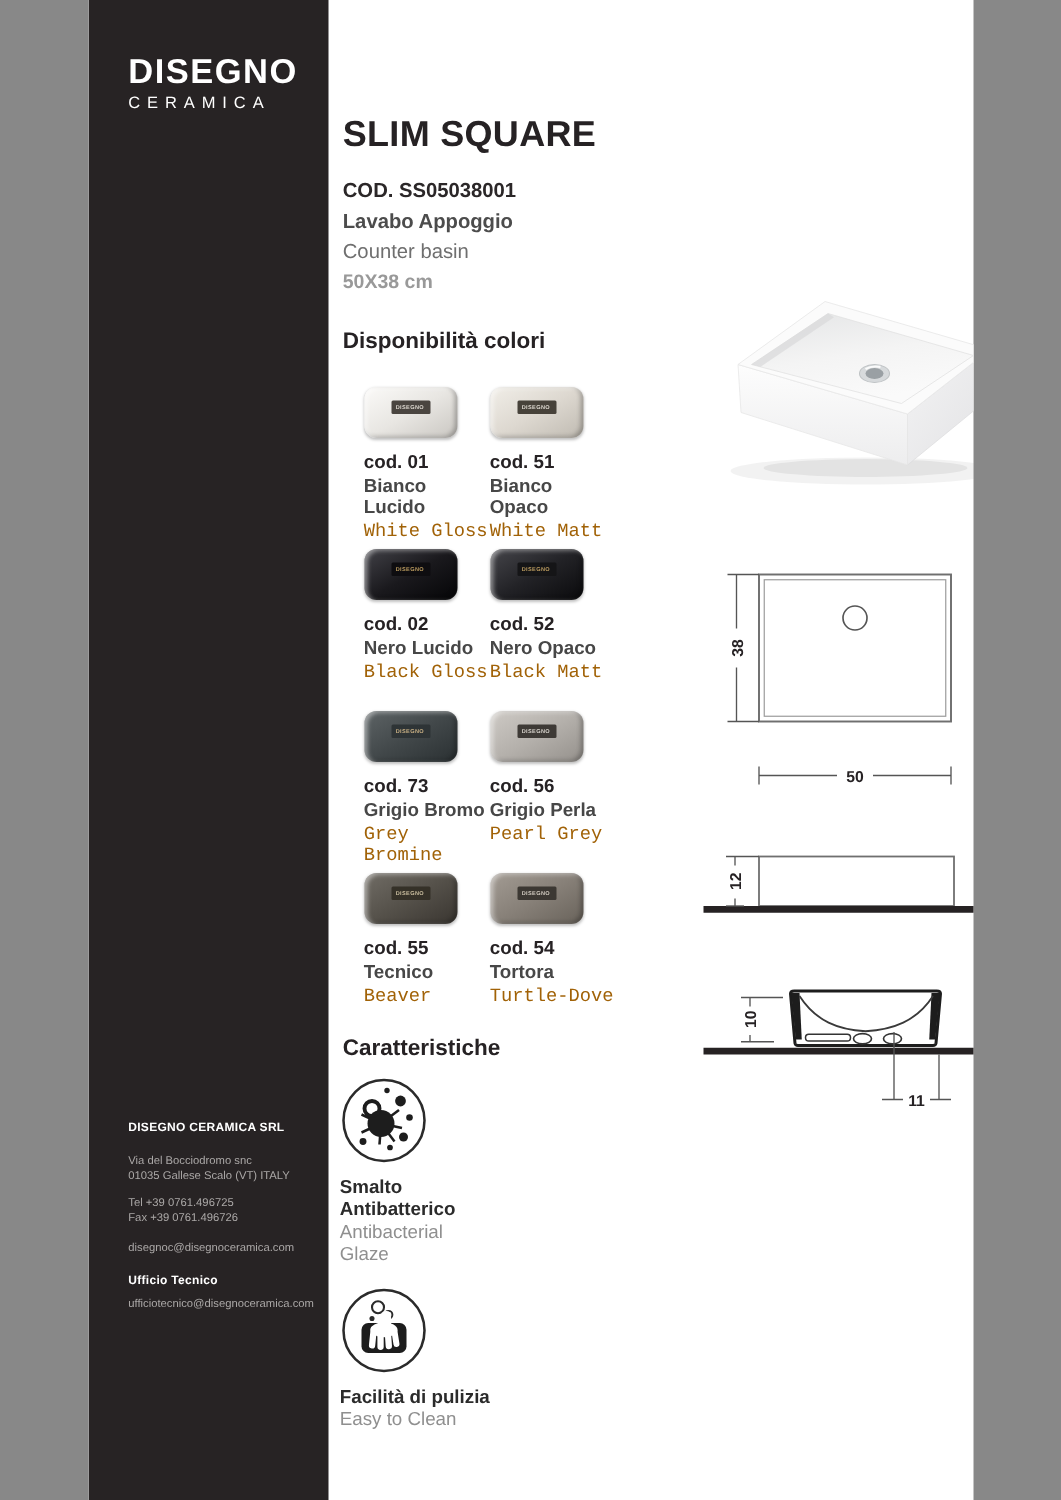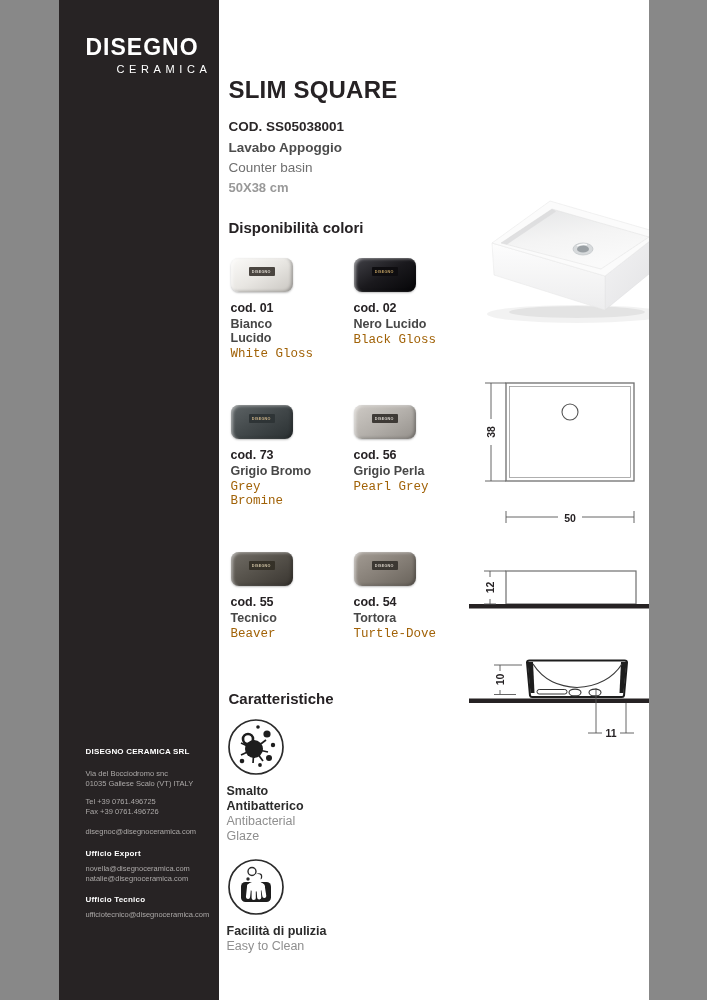--- a/index.html
+++ b/index.html
@@ -5,39 +5,39 @@
   html,body { margin:0; padding:0; background:#888; }
   .page {
     position:relative; width:590px; height:1000px; background:#ffffff;
     font-family:"Liberation Sans", sans-serif; overflow:hidden; margin:0 auto;
     color:#262224;
   }
   
   .sidebar { position:absolute; left:0; top:0; width:160px; height:1000px; background:#272324; }
   .logo { position:absolute; left:27px; top:34px; }
   .logo-line1 { color:#ffffff; font-weight:bold; font-size:23px; letter-spacing:1px; }
-  .logo-line2 { color:#ffffff; font-size:11px; letter-spacing:4.6px; margin-top:2px; font-weight:400;margin-left:31px; }
+  .logo-line2 { color:#ffffff; font-size:11px; letter-spacing:4.6px; margin-top:2px; font-weight:400; }
   .company { position:absolute; left:27px; top:722px; width:126px; color:#aba8a7; font-size:7.5px; line-height:10px; }
   .co-name { color:#ffffff; font-weight:bold; font-size:8px; margin-bottom:12px; letter-spacing:0.2px;margin-top:25px; }
   .co-addr  { margin-bottom:8px; }
   .co-tels  { margin-bottom:10px; }
   .co-email { margin-bottom:12px; }
   .co-section { margin-top:11px; }
   .co-sec-title { color:#ffffff; font-weight:bold; font-size:8px; margin-bottom:5px; letter-spacing:0.2px; }
   
   .prod-header { position:absolute; left:170px; top:76px; width:240px; }
   .prod-title { font-size:24px; font-weight:800; letter-spacing:0.2px; color:#262224; }
   .prod-code  { font-size:13.5px; font-weight:bold; margin-top:15px; color:#2b2728; }
   .prod-it    { font-size:13.5px; font-weight:600; margin-top:6px; color:#4c4c4c; }
   .prod-en    { font-size:13.5px; margin-top:5px; color:#6f6f6f; }
   .prod-size  { font-size:13px; margin-top:5px; color:#999999;font-weight:bold; }
   
   .colors-heading { position:absolute; left:170px; top:219px; font-size:15px; font-weight:800; color:#262224; }
-  .swatch-grid { position:absolute; left:172px; top:258px; width:190px;
-    display:grid; grid-template-columns:84px 84px; grid-auto-rows:108px; column-gap:0;gap:39px; }
+  .swatch-grid { position:absolute; left:184px; top:258px; width:190px;
+    display:grid; grid-template-columns:84px 84px; grid-auto-rows:108px; column-gap:0; }
   .swatch { width:84px; }
   .chip { position:relative; width:62px; height:34px; border-radius:8px;
     box-shadow: inset 2px 1px 3px rgba(255,255,255,0.45), inset -2px -1px 3px rgba(0,0,0,0.25), 0 1px 2px rgba(0,0,0,0.25); }
   .chip-label { position:absolute; left:50%; top:9px; transform:translateX(-50%);
     width:26px; height:9px; border-radius:1px; display:flex; align-items:center; justify-content:center; overflow:hidden; }
   .chip-label span { font-size:6px; transform:scale(0.62); letter-spacing:0.4px; white-space:nowrap; font-weight:bold; }
   .sw-code { font-size:12.5px; font-weight:bold; margin-top:9px; color:#262224; }
   .sw-it   { font-size:12.5px; font-weight:600; margin-top:2px; color:#474747; }
   .sw-en   { font-size:12.5px; margin-top:2px; color:#a16207;font-family:Liberation Mono, monospace; }
   
@@ -69,25 +69,20 @@
         <div>Via del Bocciodromo snc</div>
         <div>01035 Gallese Scalo (VT)  ITALY</div>
       </div>
       <div class="co-tels">
         <div>Tel  +39 0761.496725</div>
         <div>Fax +39 0761.496726</div>
       </div>
       <div class="co-email">disegnoc@disegnoceramica.com</div>
 
       <div class="co-section">
-        <div class="co-sec-title">Ufficio Export</div>
-        <div>novella@disegnoceramica.com</div>
-        <div>natalie@disegnoceramica.com</div>
-      </div>
-      <div class="co-section">
         <div class="co-sec-title">Ufficio Tecnico</div>
         <div>ufficiotecnico@disegnoceramica.com</div>
       </div>
     </div>
   </aside>
 
   <header class="prod-header">
     <div class="prod-title">SLIM SQUARE</div>
     <div class="prod-code">COD. SS05038001</div>
     <div class="prod-it">Lavabo Appoggio</div>
@@ -101,32 +96,52 @@
       <div class="chip" style="background: linear-gradient(150deg, rgb(251, 250, 248) 0%, rgb(232, 230, 226) 50%, rgb(201, 198, 193) 100%);">
         <div class="chip-label" style="background: rgb(74, 69, 64); color: rgb(222, 217, 209);">
             <span>DISEGNO</span>
           </div>
       </div>
       <div class="sw-code">cod. 01</div>
       <div class="sw-it">Bianco Lucido</div>
       <div class="sw-en">White Gloss</div>
     </div>
 
+    <div class="swatch">
+      <div class="chip" style="background: linear-gradient(150deg, rgb(241, 238, 232) 0%, rgb(221, 216, 208) 50%, rgb(191, 186, 177) 100%);">
+        <div class="chip-label" style="background: rgb(71, 66, 58); color: rgb(222, 217, 209);">
+            <span>DISEGNO</span>
+          </div>
+      </div>
+      <div class="sw-code">cod. 51</div>
+      <div class="sw-it">Bianco Opaco</div>
+      <div class="sw-en">White Matt</div>
+    </div>
 
     <div class="swatch">
       <div class="chip" style="background: linear-gradient(150deg, rgb(66, 66, 72) 0%, rgb(26, 25, 29) 50%, rgb(5, 5, 7) 100%);">
         <div class="chip-label" style="background: rgb(14, 13, 16); color: rgb(189, 157, 96);">
             <span>DISEGNO</span>
           </div>
       </div>
       <div class="sw-code">cod. 02</div>
       <div class="sw-it">Nero Lucido</div>
       <div class="sw-en">Black Gloss</div>
     </div>
 
+    <div class="swatch">
+      <div class="chip" style="background: linear-gradient(150deg, rgb(70, 70, 75) 0%, rgb(34, 34, 38) 50%, rgb(10, 10, 12) 100%);">
+        <div class="chip-label" style="background: rgb(21, 21, 23); color: rgb(189, 157, 96);">
+            <span>DISEGNO</span>
+          </div>
+      </div>
+      <div class="sw-code">cod. 52</div>
+      <div class="sw-it">Nero Opaco</div>
+      <div class="sw-en">Black Matt</div>
+    </div>
 
     <div class="swatch">
       <div class="chip" style="background: linear-gradient(150deg, rgb(94, 100, 102) 0%, rgb(66, 72, 74) 50%, rgb(42, 48, 50) 100%);">
         <div class="chip-label" style="background: rgb(46, 52, 54); color: rgb(201, 176, 132);">
             <span>DISEGNO</span>
           </div>
       </div>
       <div class="sw-code">cod. 73</div>
       <div class="sw-it">Grigio Bromo</div>
       <div class="sw-en">Grey Bromine</div>

